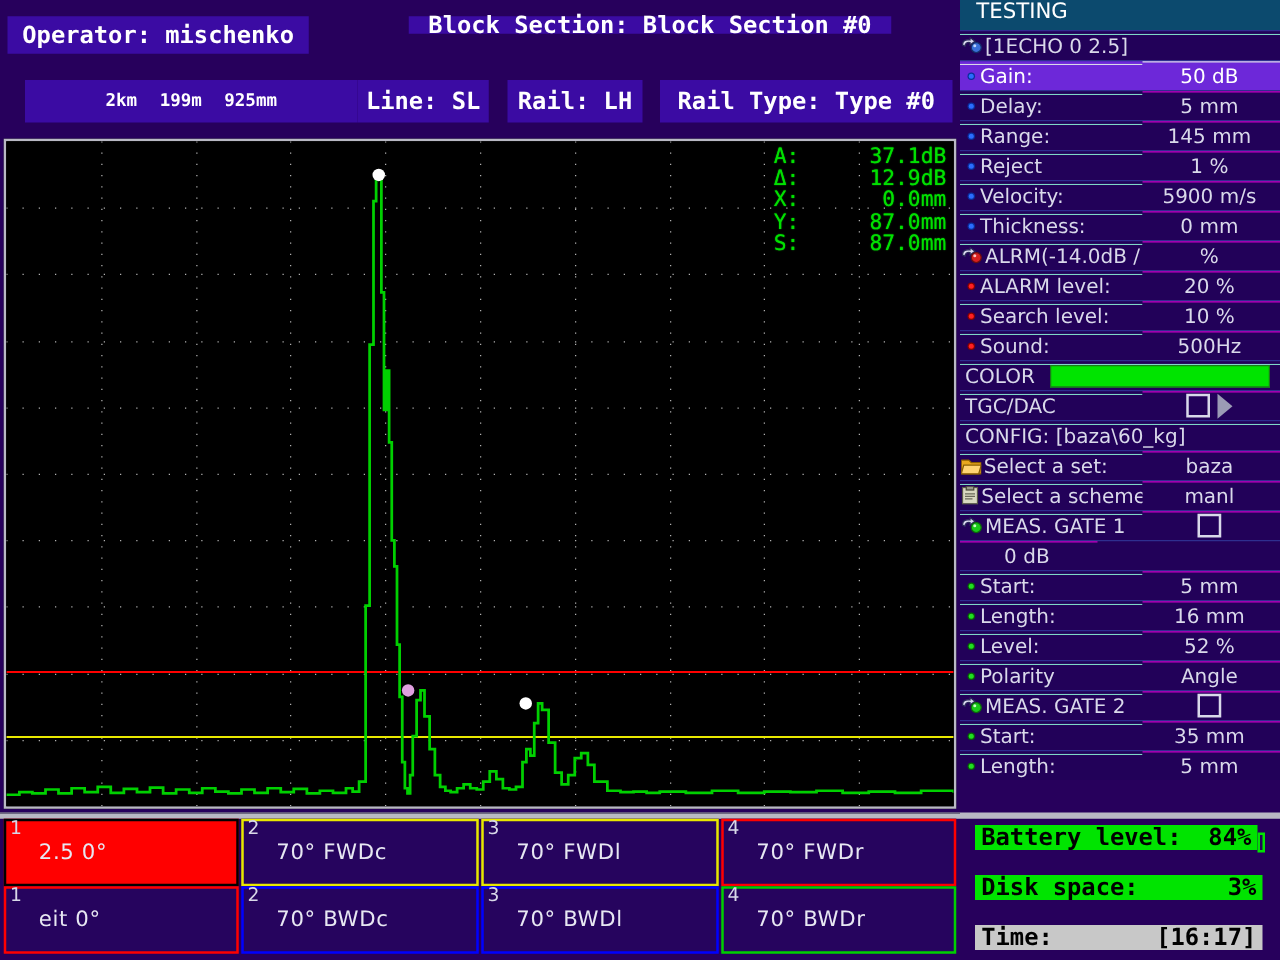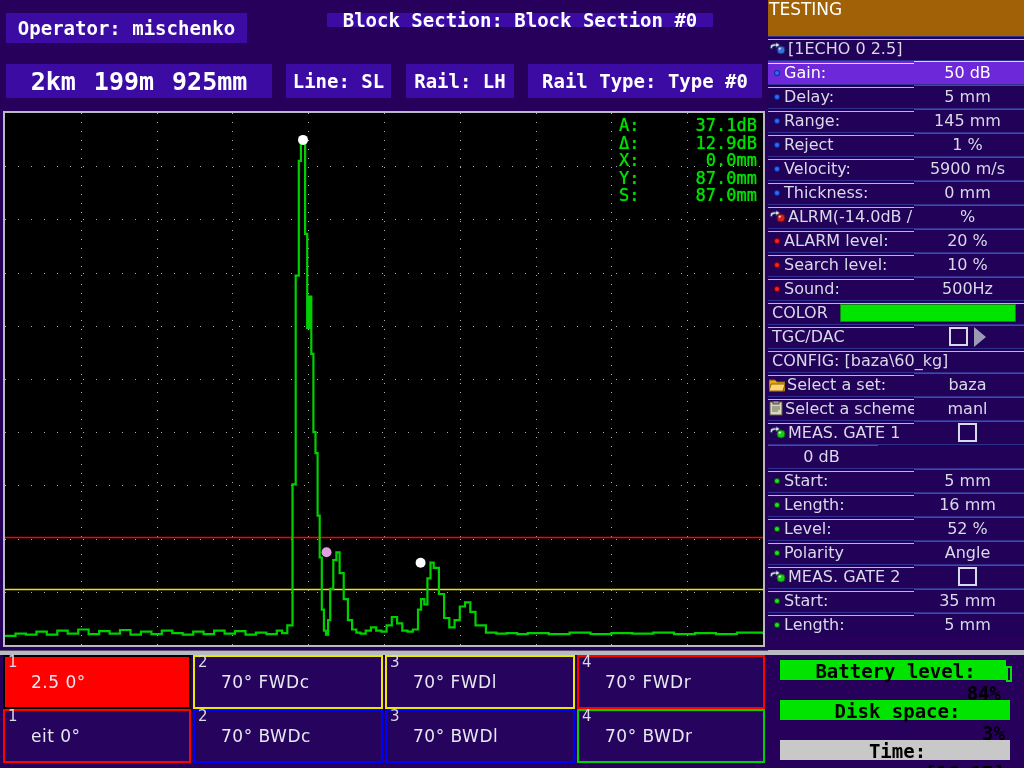--- a/index.html
+++ b/index.html
@@ -18,21 +18,21 @@
   #header{ position:relative; width:768px; height:108px; background:#27005c; }
   .hbox{
     position:absolute; background:#3b0ba3; color:#ffffff;
     font-family:"DejaVu Sans Mono", monospace;
     font-weight:bold;
     display:flex; align-items:center; justify-content:center;
     letter-spacing:0px; white-space:nowrap;
   }
   #h-operator{ left:6px;  top:13px; width:241px; height:30px; font-size:19px; }
   #h-section { left:327px;top:13px; width:386px; height:14px; font-size:19px; }
-  #h-position{ left:6px;  top:64px; width:266px; height:34px; font-size:25px; }
+  #h-position{ left:20px;  top:64px; width:266px; height:34px; font-size:14px; }
   #h-line    { left:286px;top:64px; width:105px; height:34px; font-size:19px; }
   #h-rail    { left:406px;top:64px; width:108px; height:34px; font-size:19px; }
   #h-railtype{ left:528px;top:64px; width:234px; height:34px; font-size:19px; }
   #h-position .seg{ padding:0 9px; }
 
   
   #scope-wrap{
     position:absolute; left:0; top:108px; width:768px; height:542px;
     background:#27005c; padding:3px;
   }
@@ -75,23 +75,23 @@
   }
   .chan .lbl{ margin-left:26px; letter-spacing:0.5px; }
   .chan.active{ background:#ff0000; }
 
   
   #side{
     position:absolute; left:768px; top:0; width:256px; height:768px;
     background:#27005c;
   }
   #side-title{
-    position:relative; width:256px; height:36px; background:#a16207;
+    position:relative; width:256px; height:24px; background:#0c4a6e;
     color:#ffffff; font-family:"DejaVu Sans", sans-serif; font-size:17px;
-    line-height:19px; padding-left:1px; letter-spacing:0px;
+    line-height:19px; padding-left:13px; letter-spacing:0px;
   }
   #side-rows{ position:relative; width:256px; }
   .row{
     position:relative; width:256px; height:24px;
     background:#220159; display:flex; align-items:center;
     border-top:1px solid #2f2f8f;
   }
   .row .lcell{
     position:relative; flex:1 1 auto; height:20px; display:flex; align-items:center;
     overflow:hidden;
@@ -150,21 +150,21 @@
     width:0;height:0;border-top:10px solid transparent;border-bottom:10px solid transparent;
     border-left:12px solid #9b9bb5; margin-left:6px;
   }
 
   
   #status{ position:absolute; left:0; top:650px; width:256px; height:118px; background:#27005c; }
   #status .sep{ position:absolute; left:0; top:0; width:256px; height:5px; background:#b9b9c4; }
   .sbox{
     position:absolute; left:12px; width:230px; height:20px;
     font-family:"DejaVu Sans Mono", monospace; font-weight:bold; font-size:19px;
-    display:flex; align-items:center; color:#000000; white-space:nowrap;flex-direction:column;
+    display:flex; align-items:center; color:#000000; white-space:nowrap;
   }
   .sbox .k{ padding-left:5px; }
   .sbox .v{ margin-left:auto; padding-right:5px; }
   #s-battery{ top:10px; background:#00e400; width:226px; }
   #s-battery-cap{
     position:absolute; left:238px; top:16px; width:6px; height:16px;
     border:2px solid #00e400; background:#27005c;
   }
   #s-disk{ top:50px; background:#00e400; }
   #s-time{ top:90px; background:#c8c8c8; }

